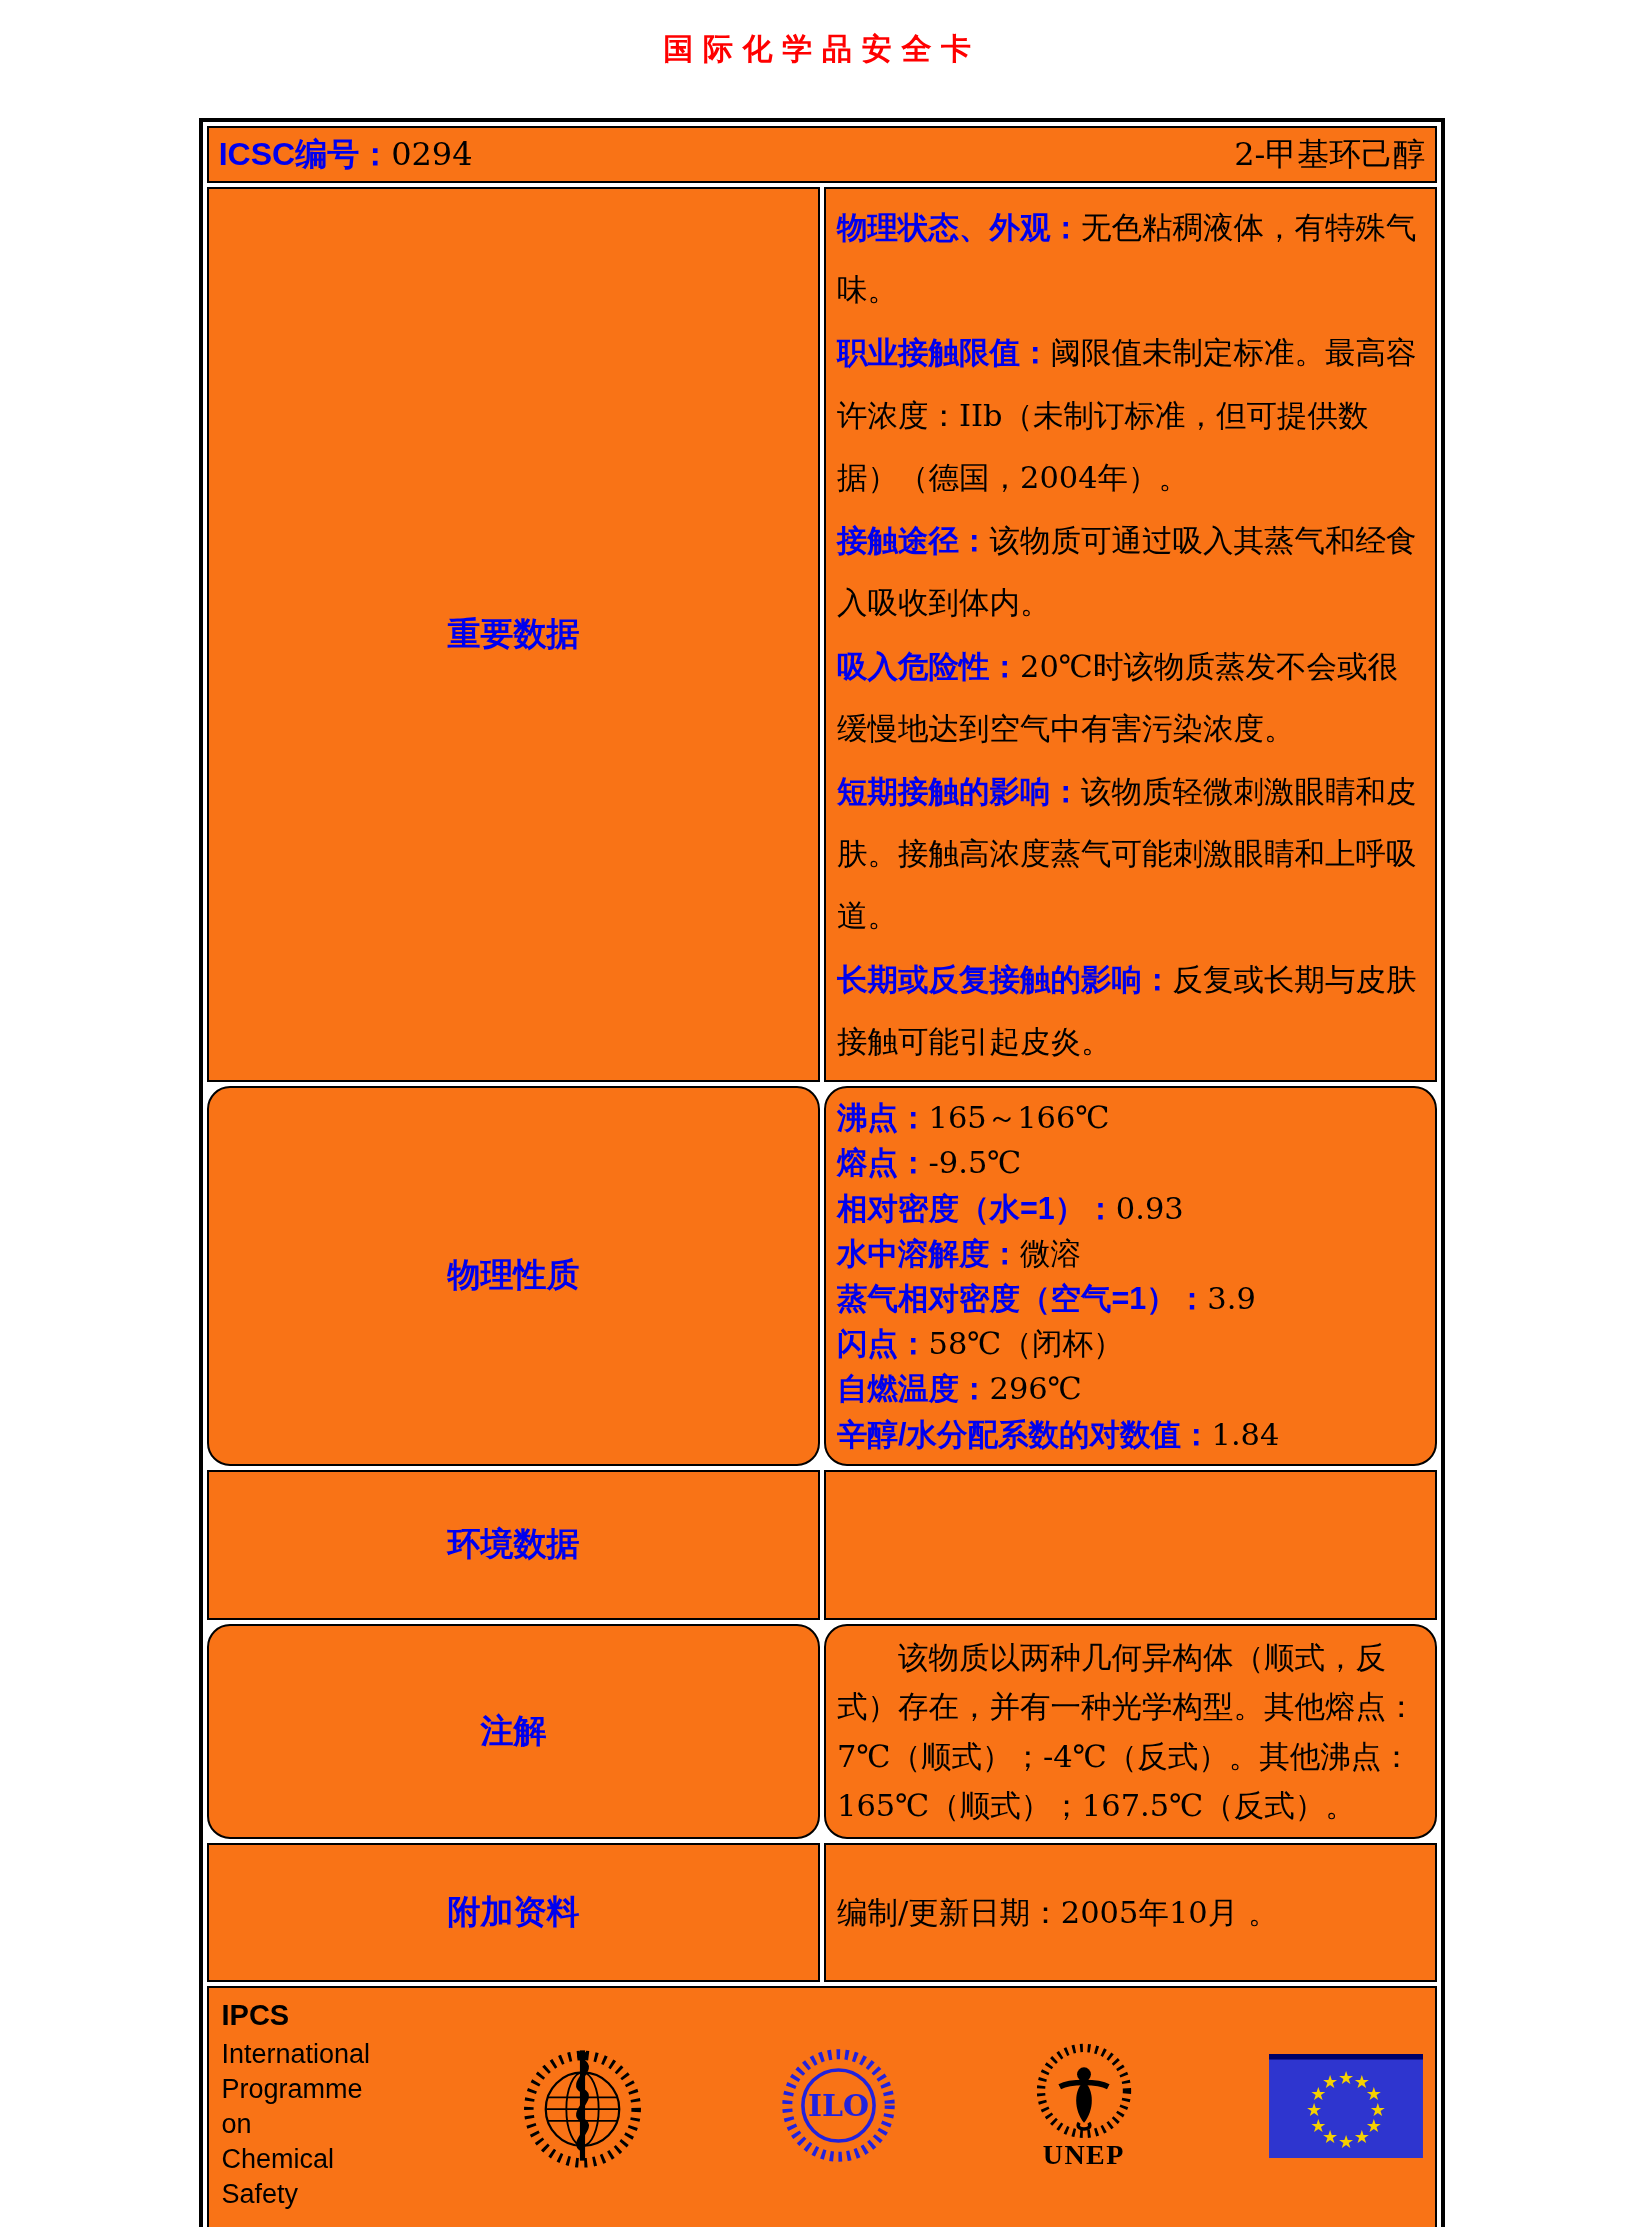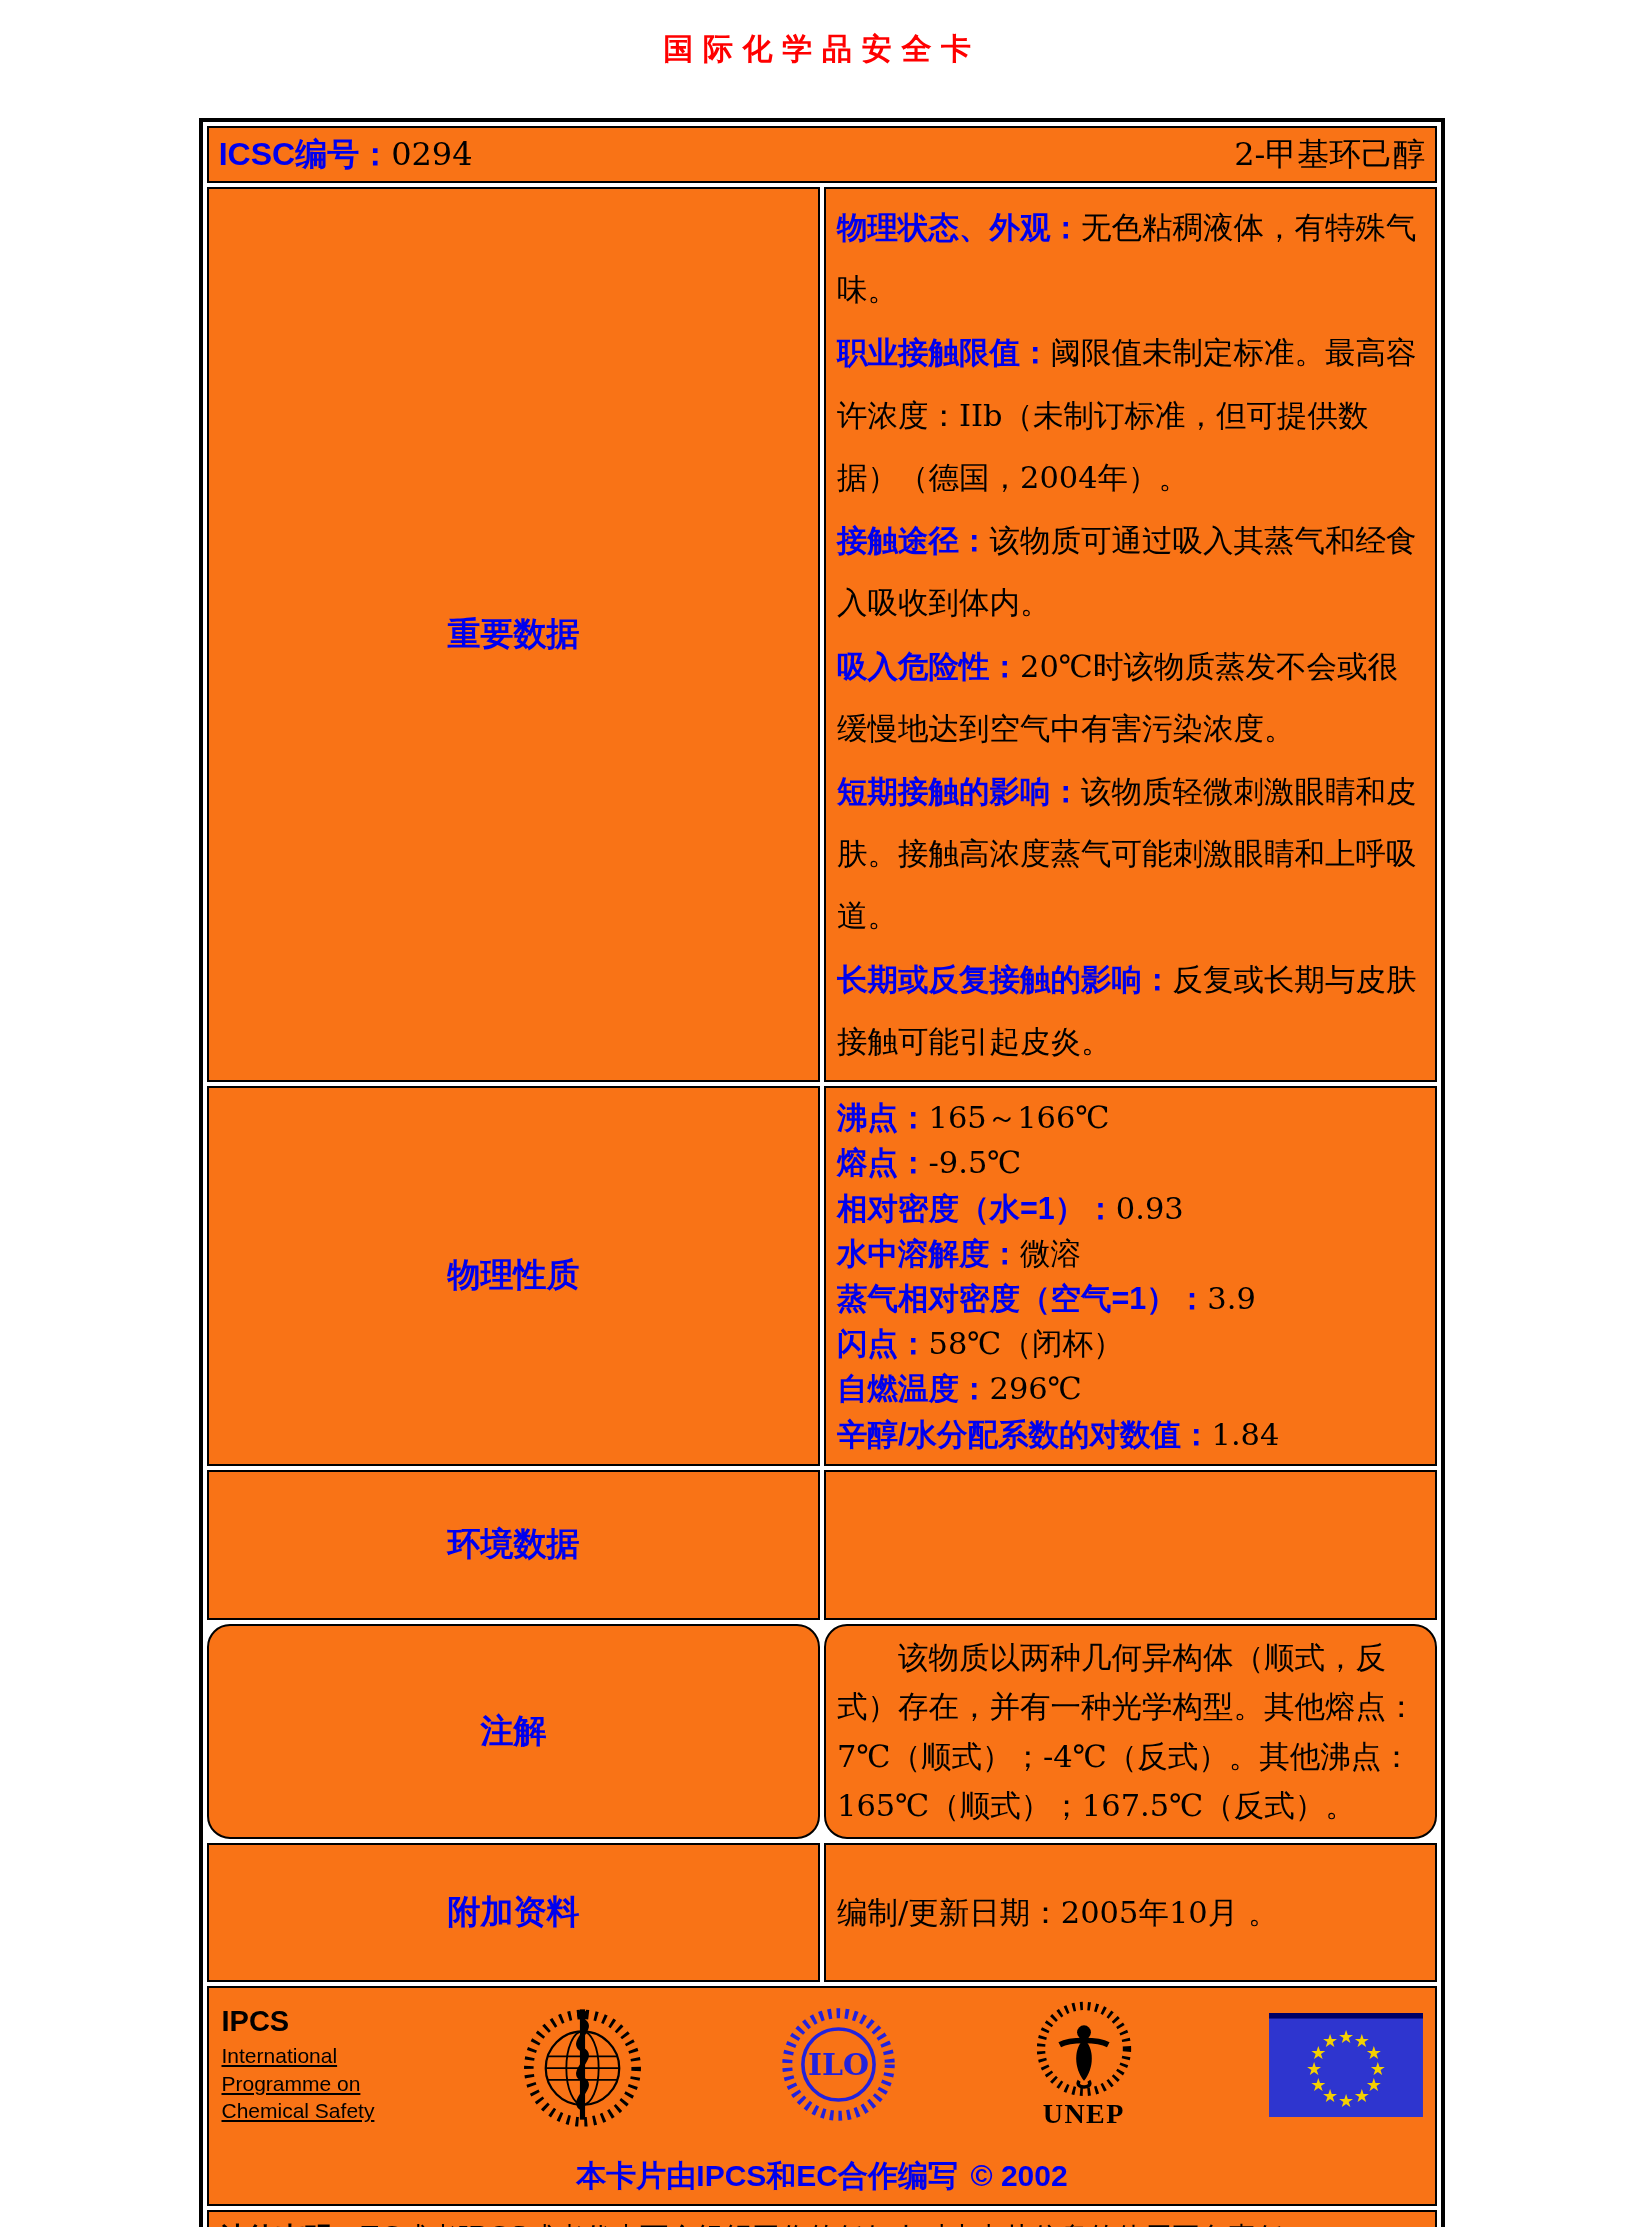--- a/index.html
+++ b/index.html
@@ -22,31 +22,31 @@
     font-family:"Liberation Sans",sans-serif;font-size:33px;
   }
   td.content-cell{padding:7px 11px;font-size:30.5px;vertical-align:top;}
   .entry{margin:0;}
   .lh-loose{line-height:2.04;}
   .lh-phys{line-height:1.45;}
   .lh-notes{line-height:1.62;}
   .term{color:#0000EE;font-family:"Liberation Sans",sans-serif;font-weight:bold;}
   .val{color:#000;}
   td.h-important{height:582px;}
-  td.h-physical{height:355px;}
+  td.h-physical{height:355px;border-radius:23px;}
   td.h-env{height:132px;}
   td.h-notes{height:145px;border-radius:23px;}
   td.h-extra{height:121px;}
   td.legal-cell{height:43px;padding:4.2px 11px;font-size:28px;vertical-align:middle;}
   .legal-label{font-family:"Liberation Sans",sans-serif;font-weight:bold;color:#000;}
   td.logos-cell{padding:11px 7px 7px 7px;}
   .logos-row{display:flex;justify-content:space-between;align-items:center;padding:0 5.5px;}
   .ipcs-block{width:166px;font-family:"Liberation Sans",sans-serif;color:#000;}
   .ipcs-title{font-size:29px;font-weight:bold;margin-bottom:4.2px;}
-  .ipcs-line{font-size:21px;line-height:1.3;text-decoration:underline;}
+  .ipcs-line{font-size:27px;line-height:1.3;}
   .logo-box{display:flex;flex-direction:column;align-items:center;}
   .unep-word{font-family:Liberation Serif, serif;font-weight:bold;font-size:28px;margin-top:-5.5px;letter-spacing:1.4px;}
   .caption-line{
     text-align:center;margin-top:26px;color:#0000EE;font-weight:bold;
     font-family:"Liberation Sans",sans-serif;font-size:30px;
   }
   .caption-line .copyright{margin-left:12.5px;}
   svg{display:block;}
 </style>
 </head>

